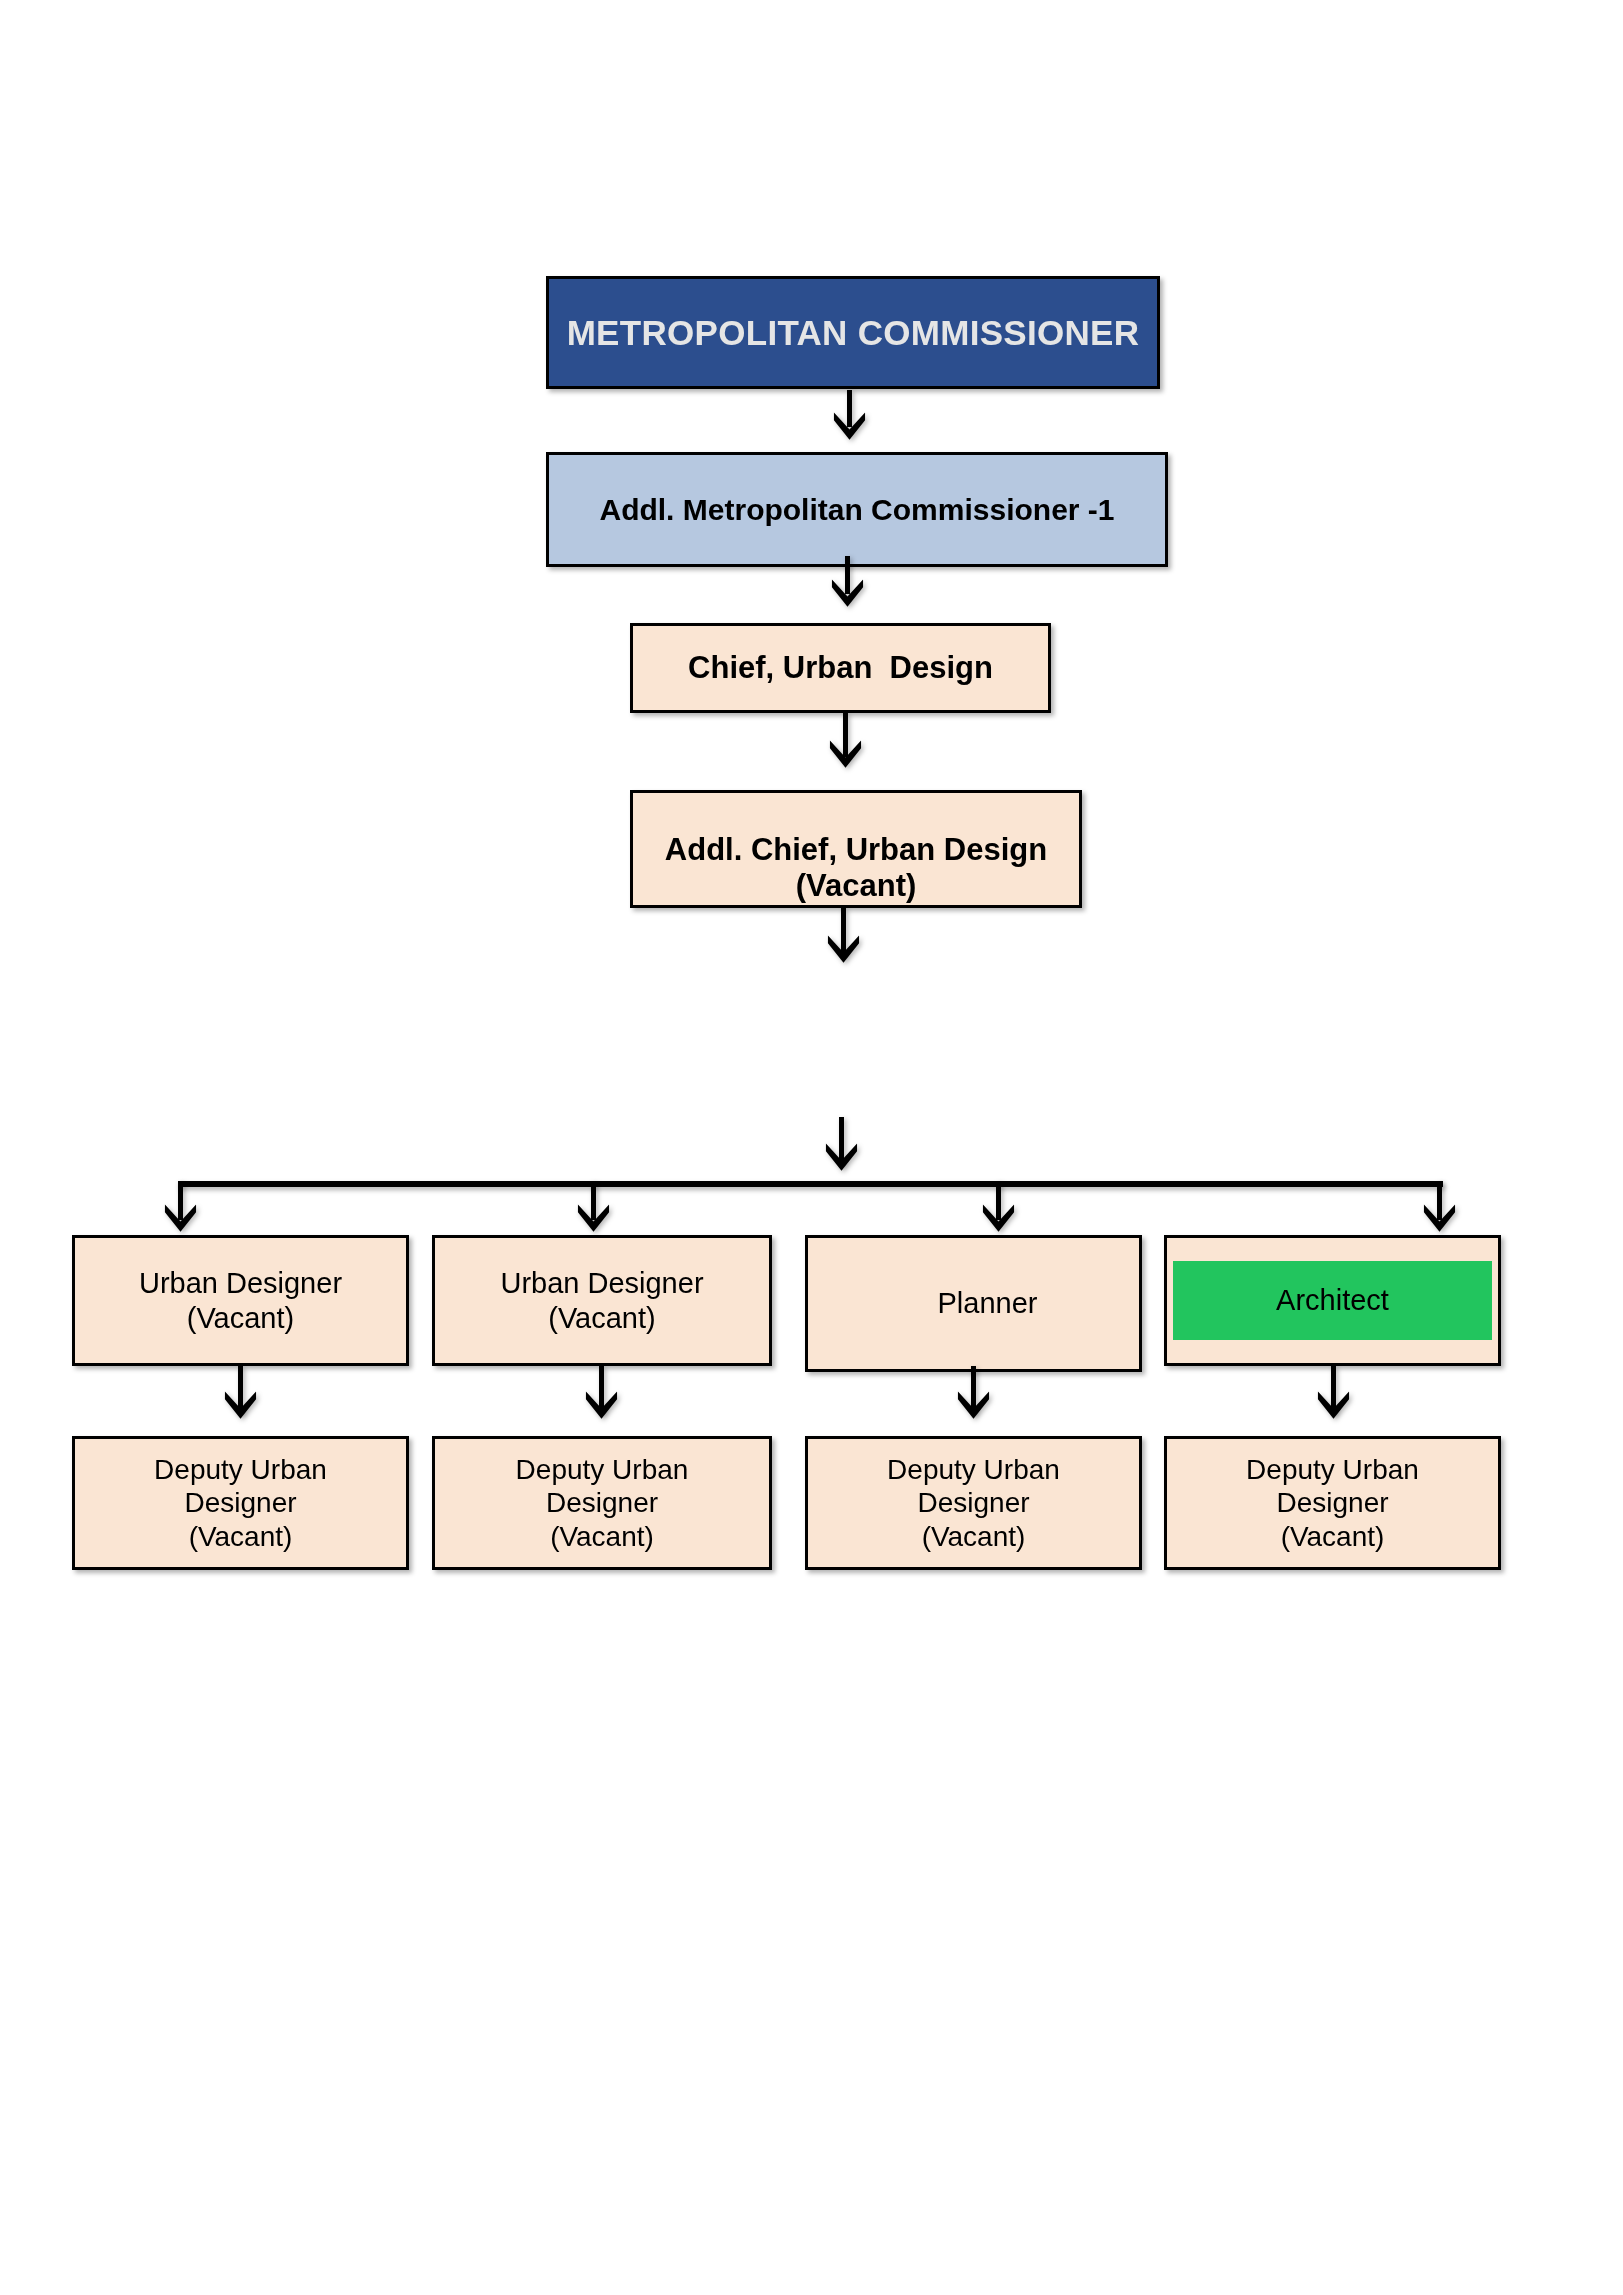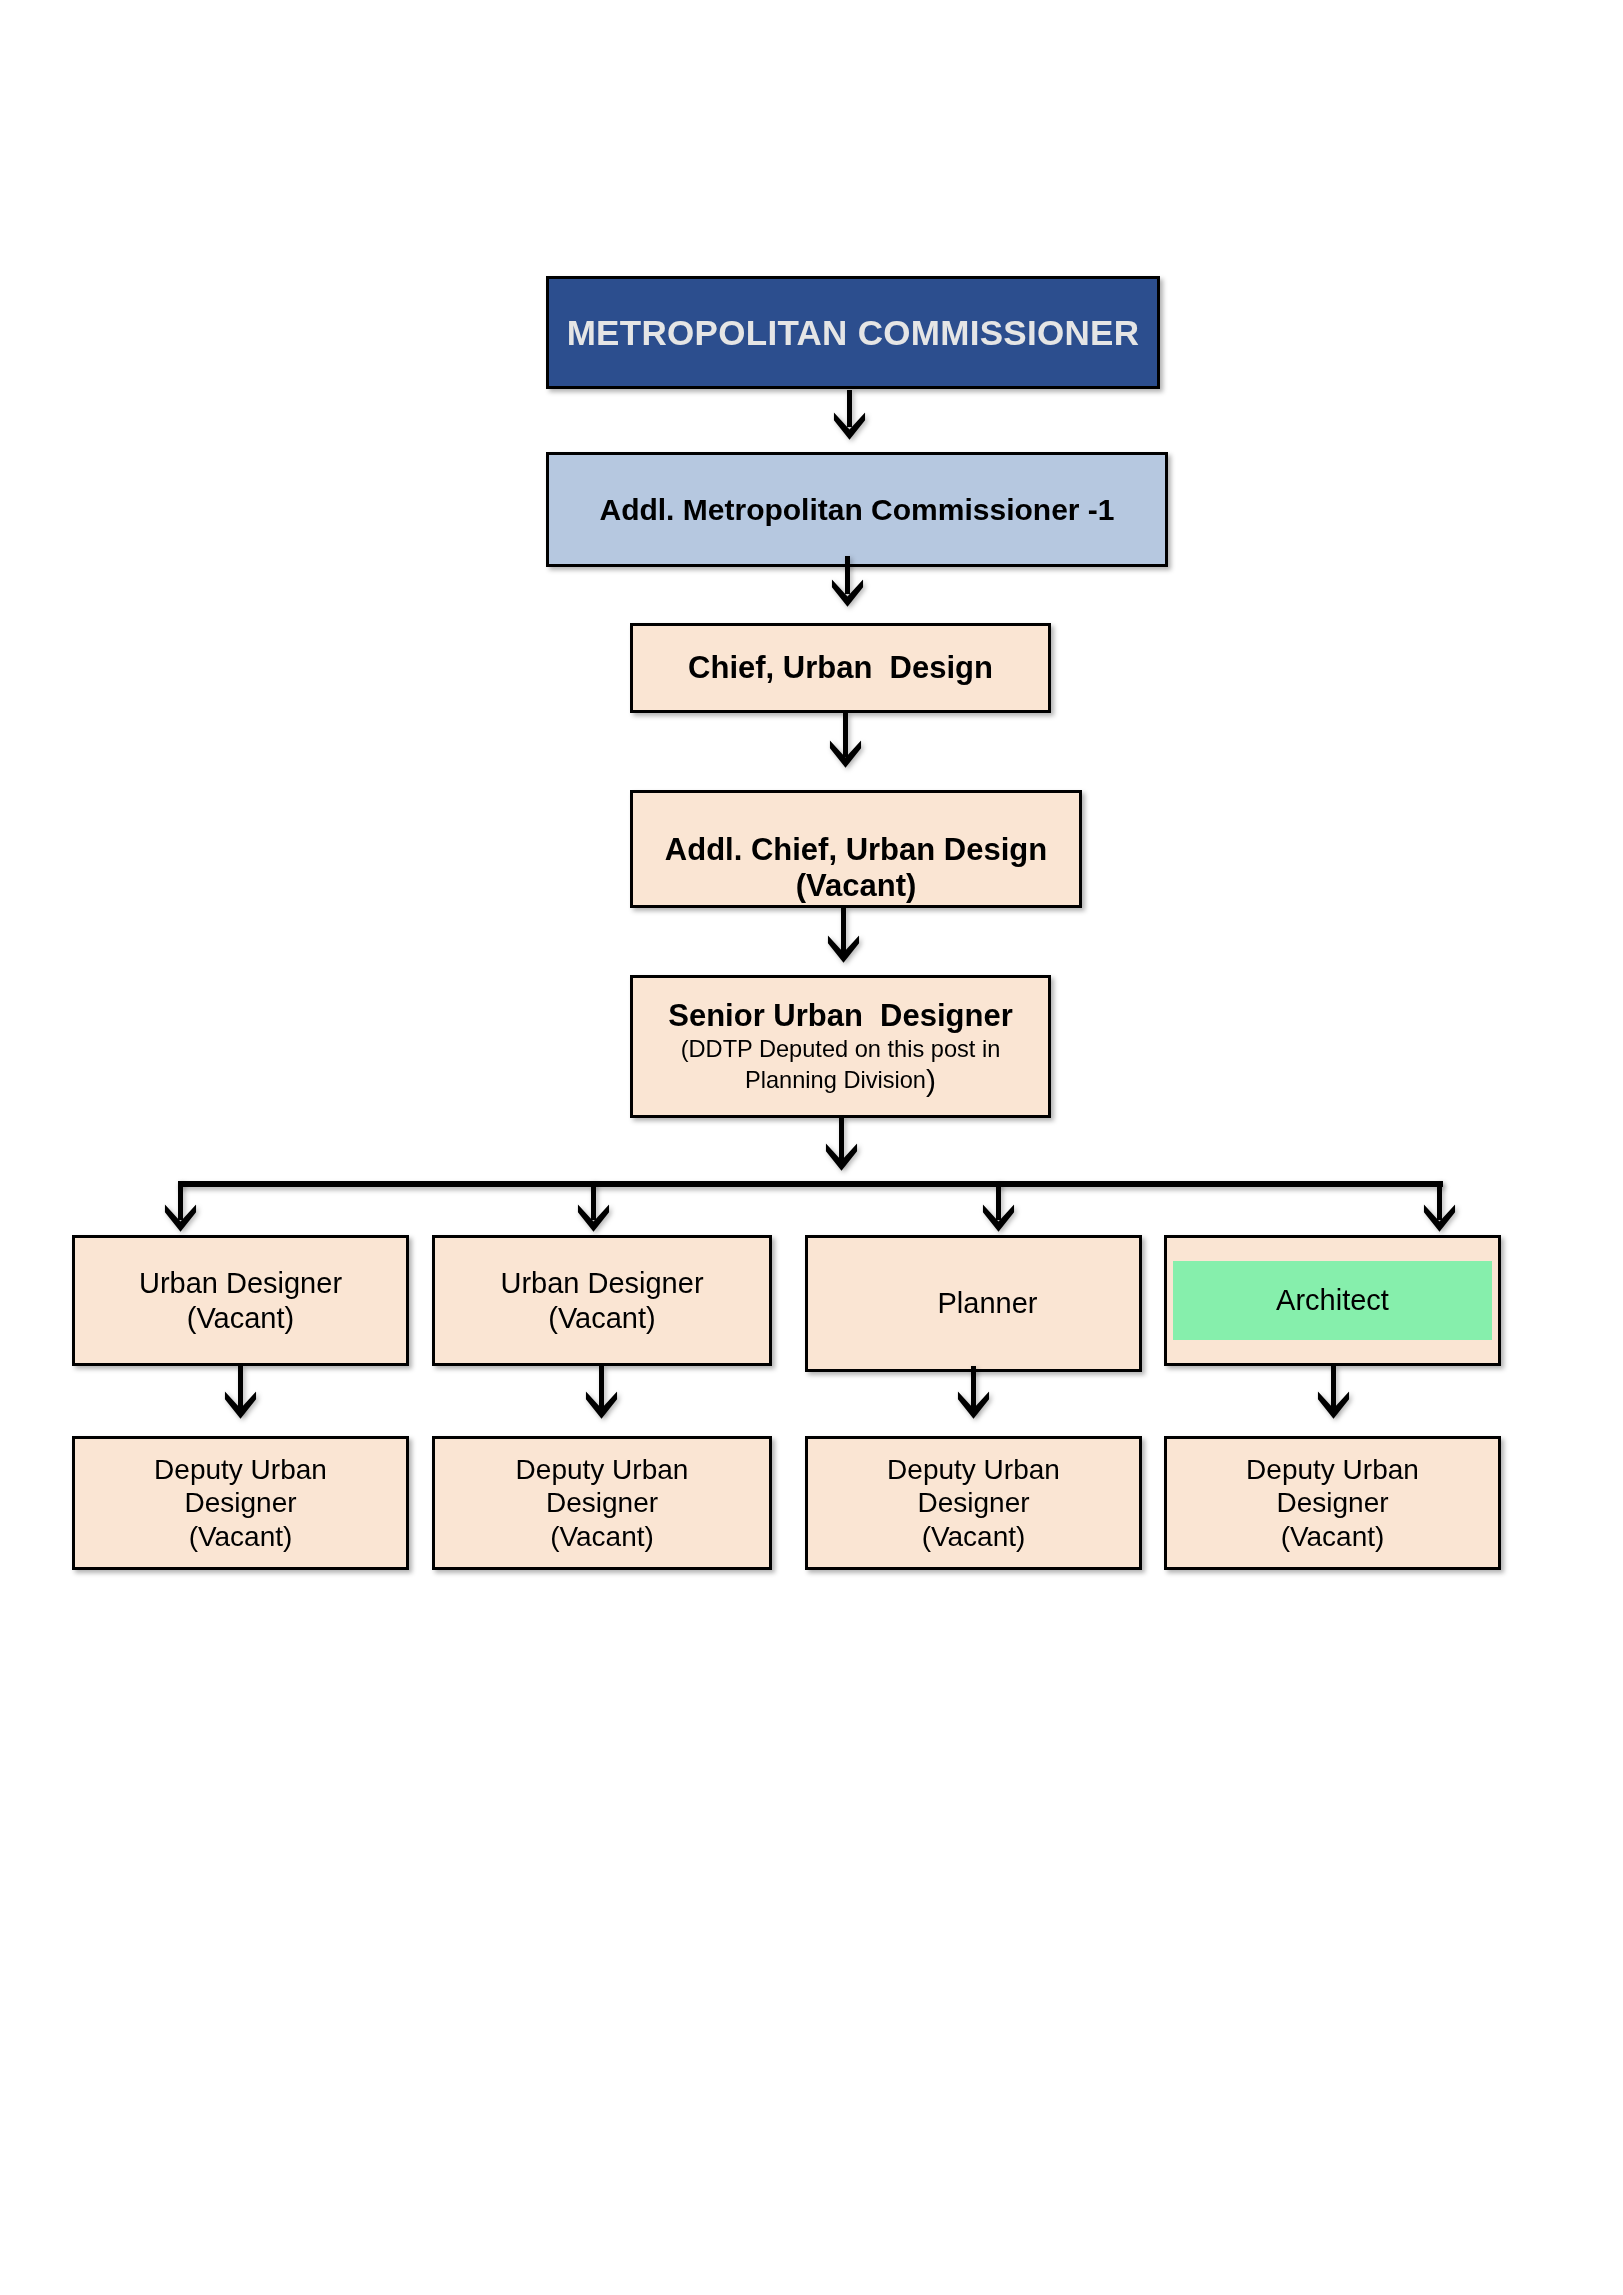--- a/index.html
+++ b/index.html
@@ -80,21 +80,21 @@
     line-height: 1.30;
   }
   .node .subline .bigparen {
     font-size: 30px;
     line-height: 0;
     vertical-align: -2.6px;
   }
 
   
   .hilite {
-    background: #86efac;
+    background: #22c55e;
     padding: 22px 103px;
     display: inline-block;
   }
 
   
   .vline {
     position: absolute;
     background: #000000;
     width: 5.2px;
     filter: drop-shadow(2.6px 2.6px 2.6px rgba(0,0,0,0.28));
@@ -156,25 +156,20 @@
     <span class="ln">(Vacant)</span>
   </div>
 
   <div class="vline" style="left:841px; top:908px; height:46px;"></div>
   <div class="arrowhead" style="left:826px; top:933px;">
     <svg viewBox="0 0 54 48" preserveAspectRatio="none">
       <path d="M3 4 L27 30 L51 4 L51 16 L27 46 L3 16 Z" fill="#000000"></path>
     </svg>
   </div>
 
-  <div class="node" style="left:630px; top:975px; width:421px; height:143px;">
-    <span class="headline">Senior Urban  Designer</span>
-    <span class="subline">(DDTP Deputed on this post in</span>
-    <span class="subline"><span>Planning Division</span><span class="bigparen">)</span></span>
-  </div>
 
   <div class="vline" style="left:839px; top:1117px; height:47px;"></div>
   <div class="arrowhead" style="left:824px; top:1141px;">
     <svg viewBox="0 0 54 48" preserveAspectRatio="none">
       <path d="M3 4 L27 30 L51 4 L51 16 L27 46 L3 16 Z" fill="#000000"></path>
     </svg>
   </div>
 
   <div class="hbar" style="left:178px; top:1181px; width:1265px;"></div>
 

